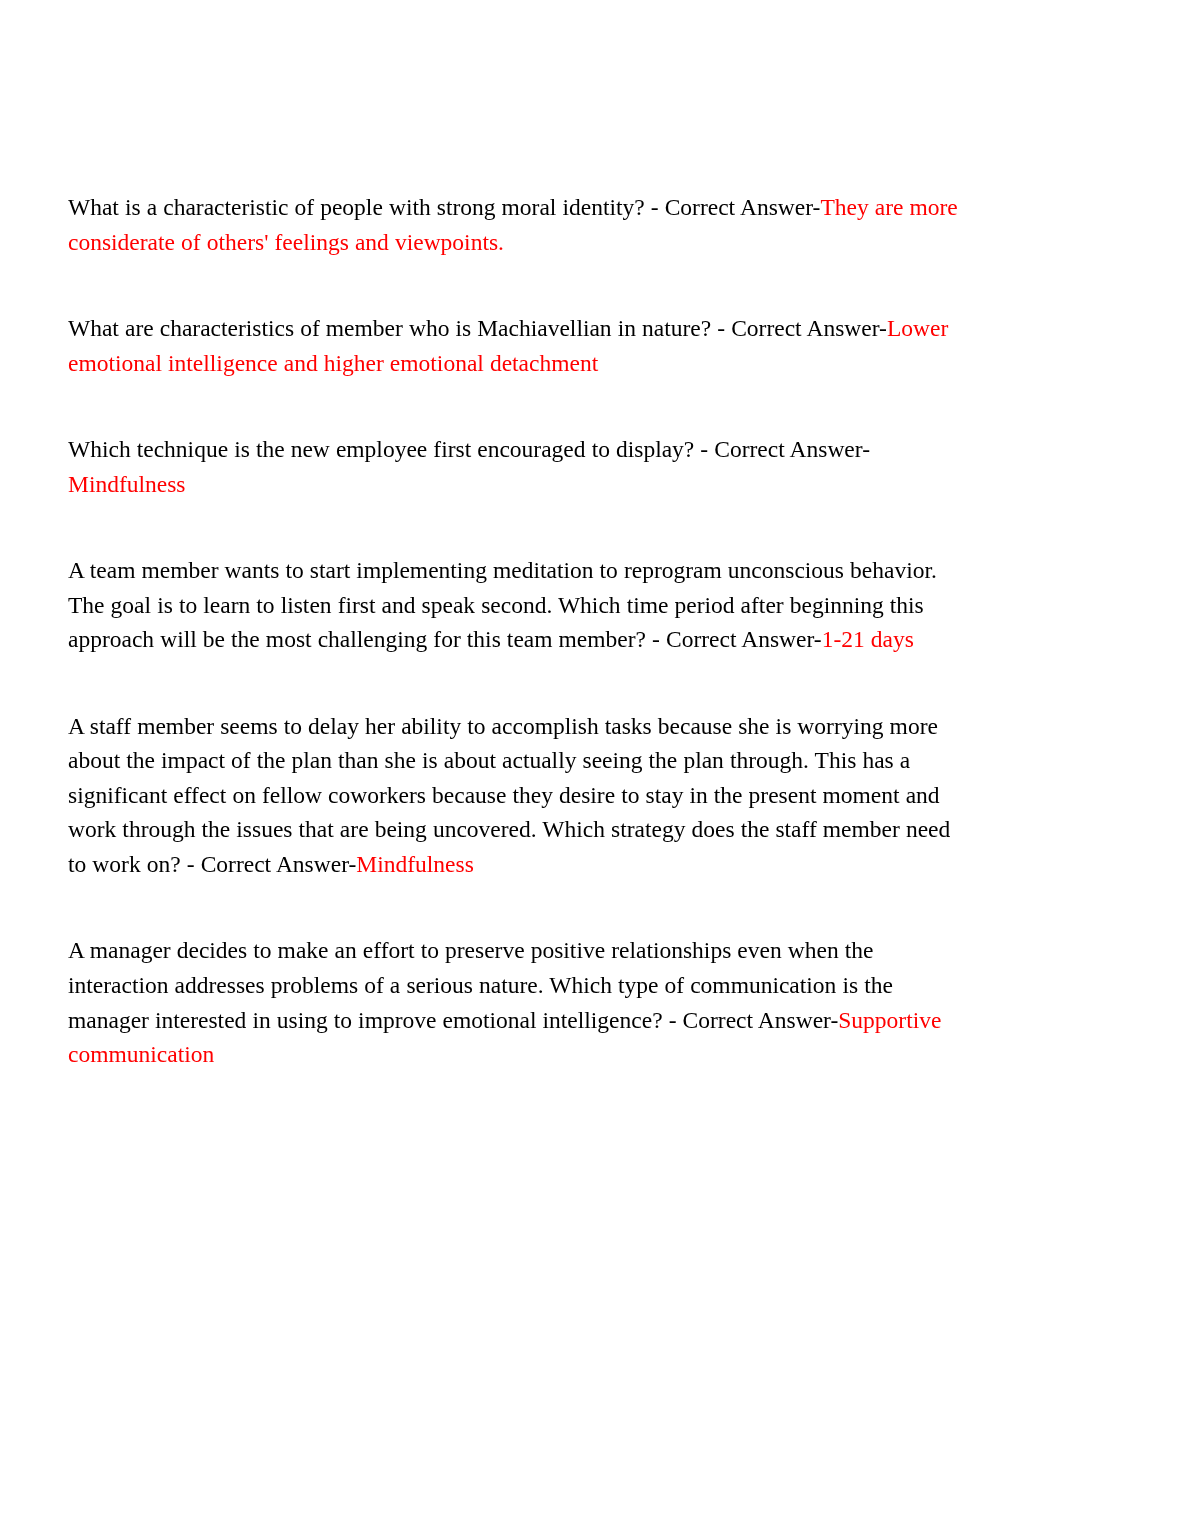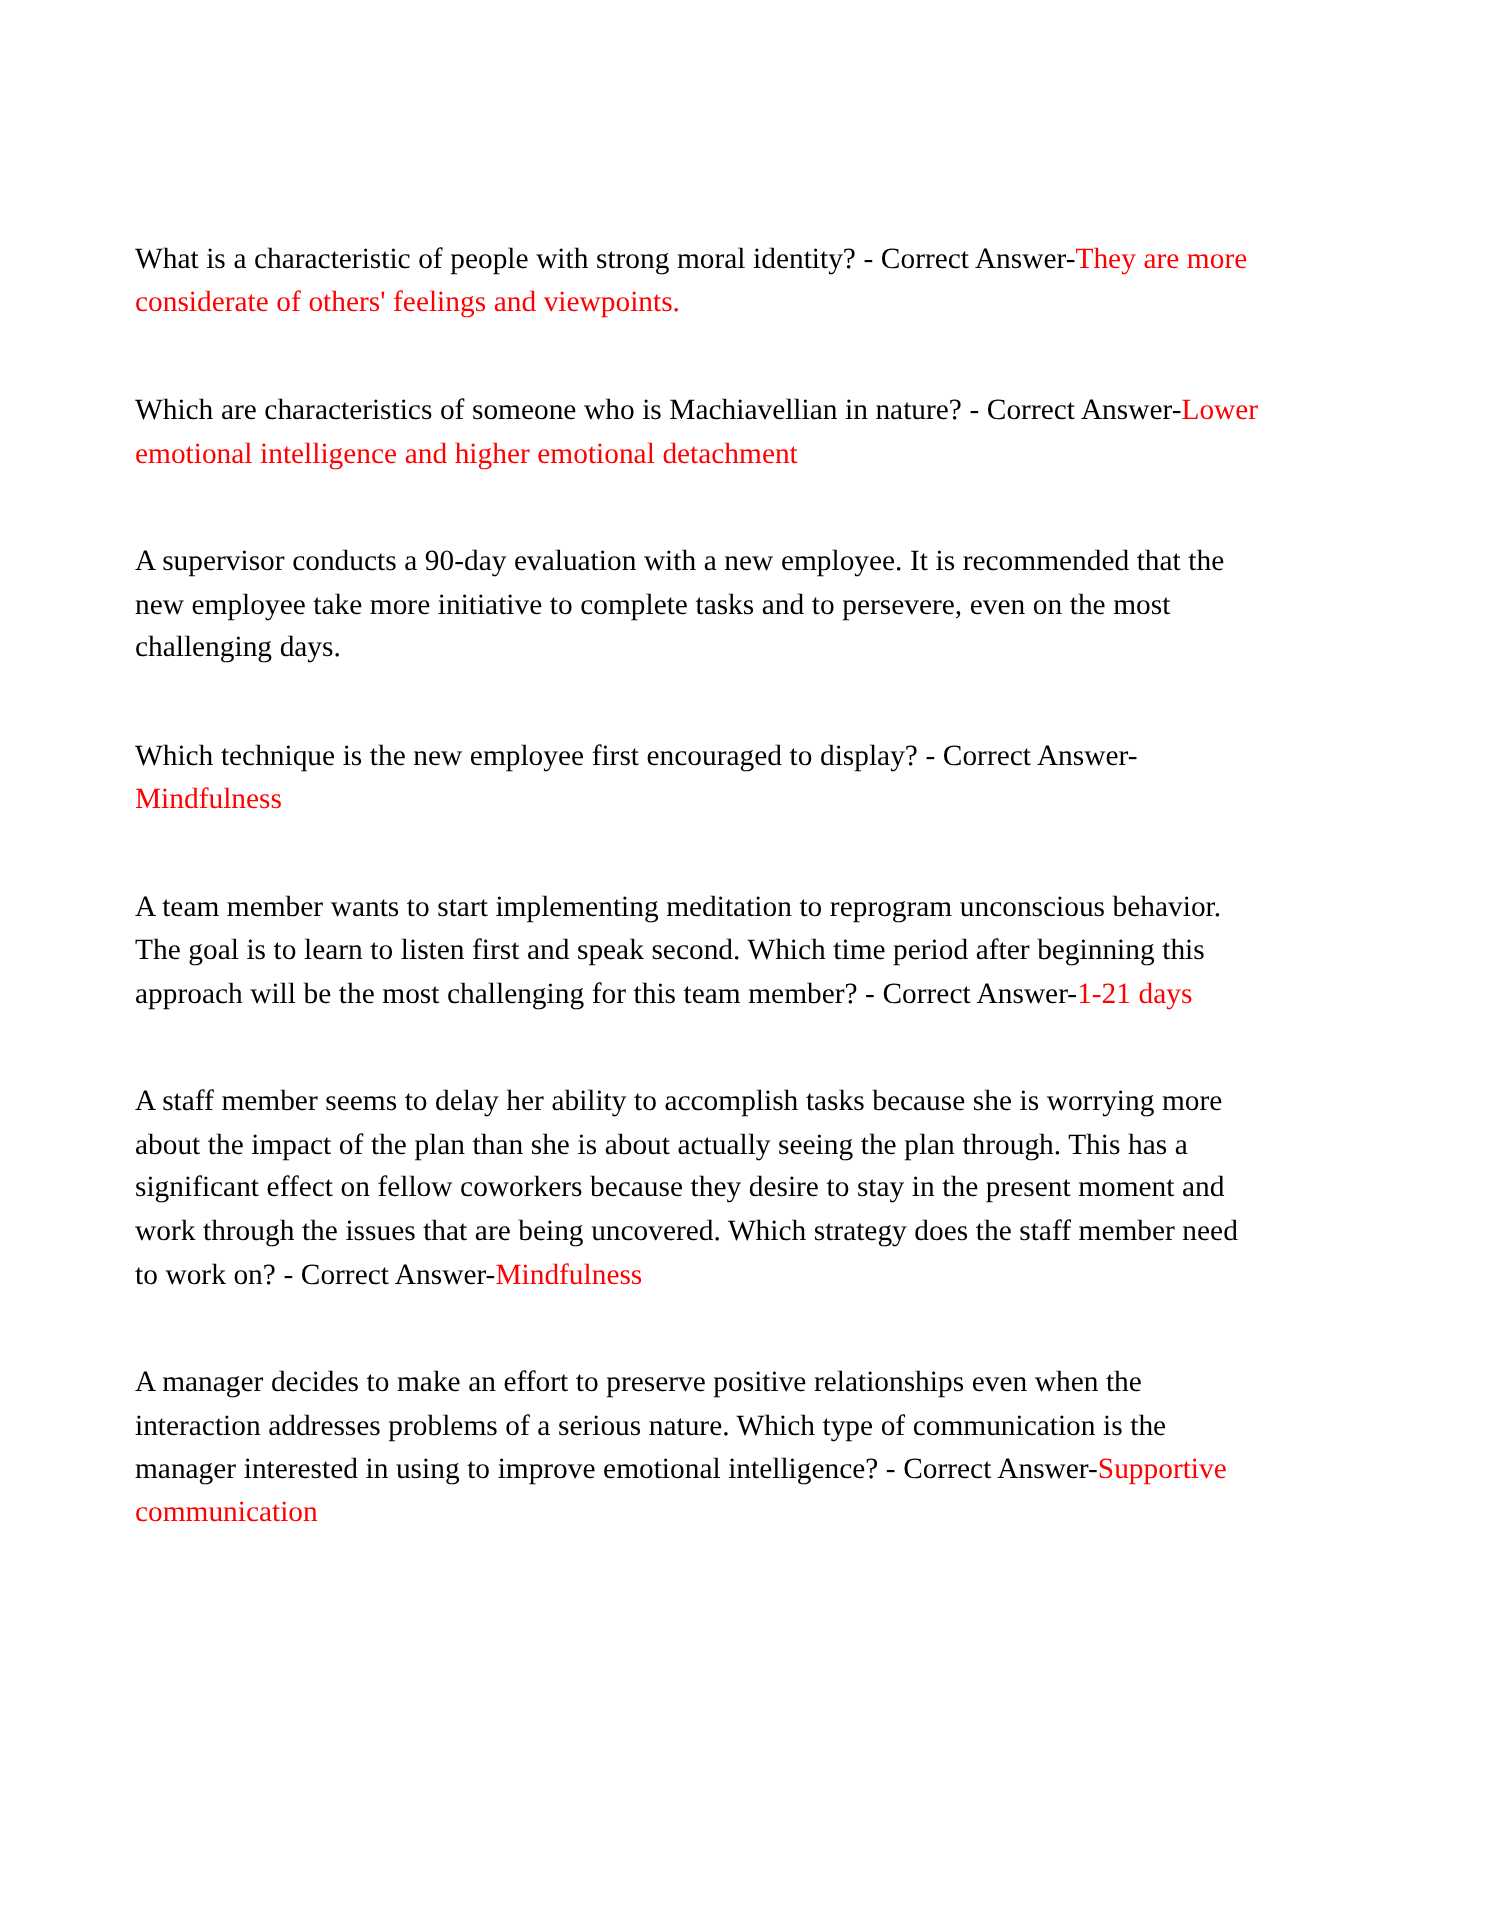--- a/index.html
+++ b/index.html
@@ -12,21 +12,21 @@
     height: 1540px;
     font-family: "Liberation Serif", "DejaVu Serif", serif;
     color: #000000;
     position: relative;
     overflow: hidden;
   }
   .page {
     box-sizing: border-box;
     width: 1076px;
     height: 1540px;
-    padding: 190px 140px 0 108px;
+    padding: 190px 140px 0 68px;
   }
   .qa-block {
     font-size: 23.5px;
     line-height: 1.47;
     margin: 0 0 52px 0;
     width: 905px;
     text-align: left;
     word-spacing: 0.2px;
   }
   .qa-block:last-child {
@@ -42,26 +42,23 @@
 </head>
 <body>
 
 <div class="page">
 
   <p class="qa-block">
     <span class="question">What is a characteristic of people with strong moral identity? - Correct Answer-</span><span class="answer">They are more considerate of others' feelings and viewpoints.</span>
   </p>
 
   <p class="qa-block">
-    <span class="question">Which are characteristics of someone who is Machiavellian in nature? - Correct Answer-</span><span class="answer">Lower emotional intelligence and higher emotional detachment</span>
+    <span class="question">What are characteristics of member who is Machiavellian in nature? - Correct Answer-</span><span class="answer">Lower emotional intelligence and higher emotional detachment</span>
   </p>
 
-  <p class="qa-block">
-    <span class="question">A supervisor conducts a 90-day evaluation with a new employee. It is recommended that the new employee take more initiative to complete tasks and to persevere, even on the most challenging days.</span><span class="answer"></span>
-  </p>
 
   <p class="qa-block">
     <span class="question">Which technique is the new employee first encouraged to display? - Correct Answer-</span><span class="answer">Mindfulness</span>
   </p>
 
   <p class="qa-block">
     <span class="question">A team member wants to start implementing meditation to reprogram unconscious behavior. The goal is to learn to listen first and speak second. Which time period after beginning this approach will be the most challenging for this team member? - Correct Answer-</span><span class="answer">1-21 days</span>
   </p>
 
   <p class="qa-block">

